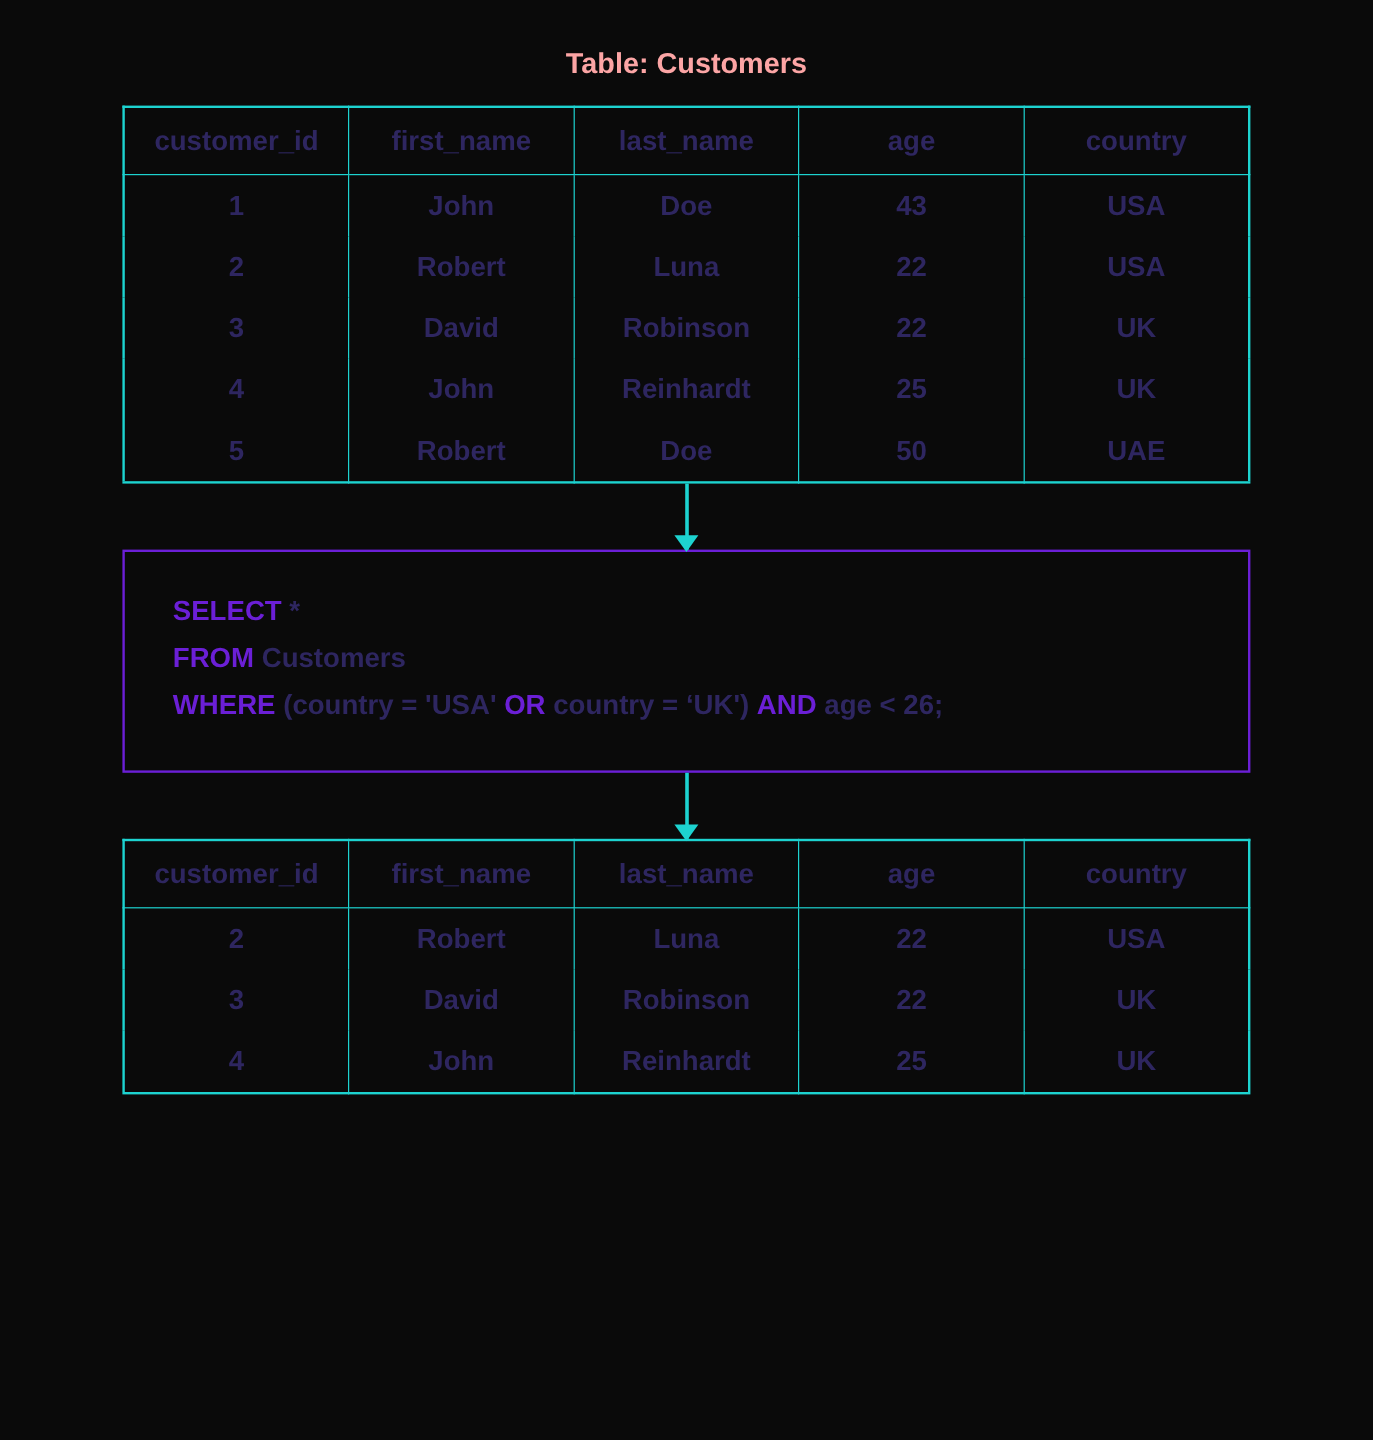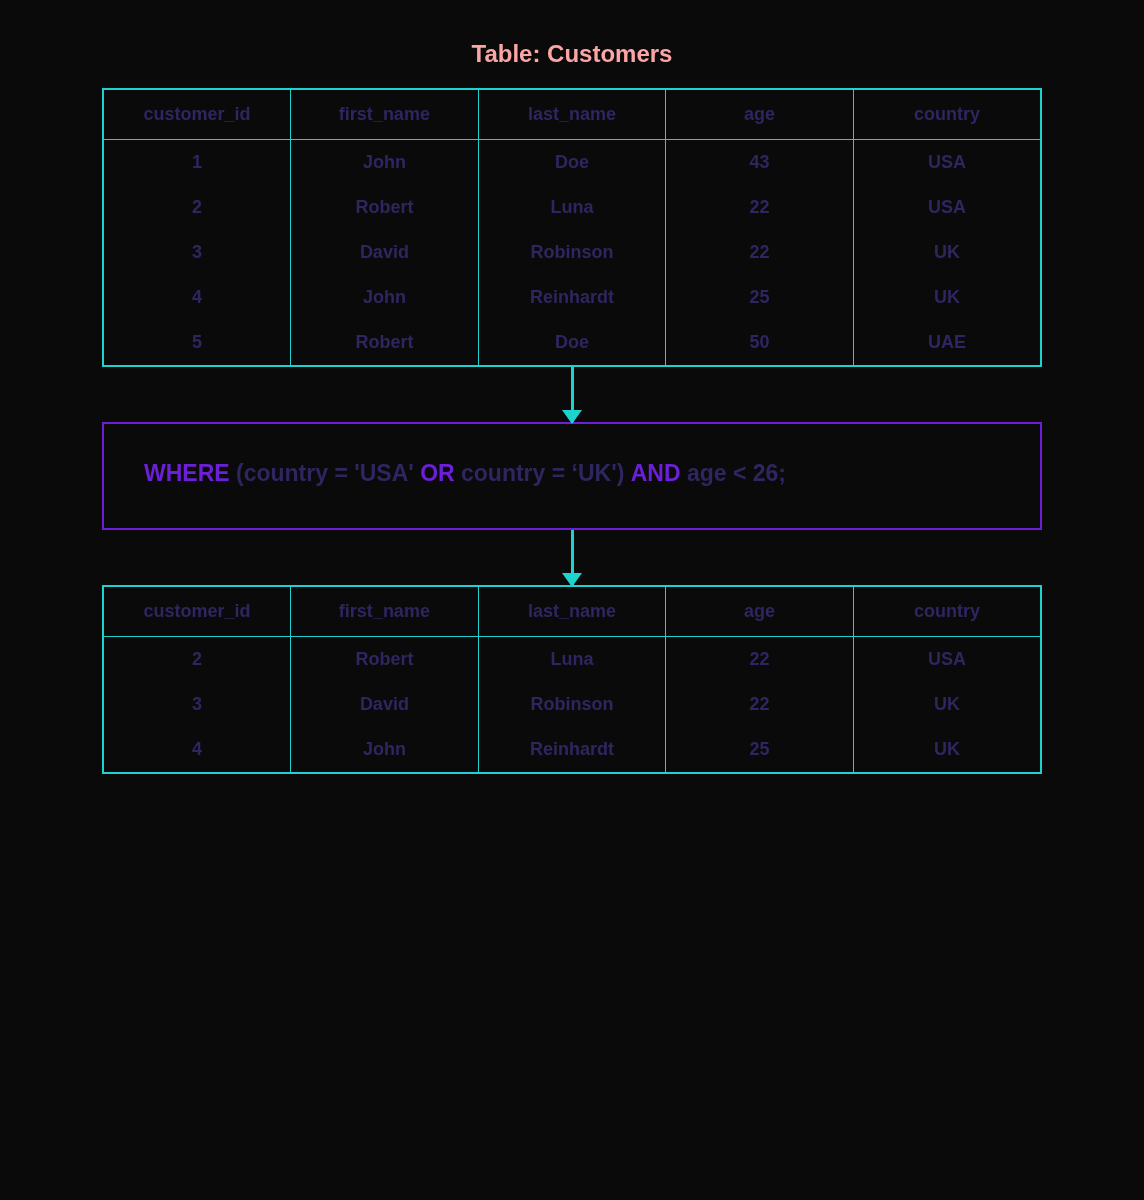--- a/index.html
+++ b/index.html
@@ -22,21 +22,21 @@
     border-collapse: collapse;
     border: 2.5px solid #1dd3d0;
     width: 940px;
   }
   th, td {
     border: 1px solid #1dd3d0;
     text-align: center;
     padding: 12px 8px;
     color: #2e2660;
     font-weight: 600;
-    font-size: 18px;
+    font-size: 23px;
     width: 20%;
   }
   th {
     font-weight: 700;
     padding: 14px 8px;
   }
   tbody tr:not(:first-child) td {
     border-top: none;
   }
   tbody tr td {
@@ -135,20 +135,26 @@
         <td>50</td>
         <td>UAE</td>
       </tr>
     </tbody>
 </table>
 
 <div class="arrow"></div>
 
 <div class="sql-box">
   <div>
+    <span class="kw">SELECT</span><span class="txt"> *</span>
+  </div>
+  <div>
+    <span class="kw">FROM</span><span class="txt"> Customers</span>
+  </div>
+  <div>
     <span class="kw">WHERE</span><span class="txt"> (country = 'USA' </span><span class="kw">OR</span><span class="txt"> country = ‘UK') </span><span class="kw">AND</span><span class="txt"> age &lt; 26;</span>
   </div>
 </div>
 
 <div class="arrow"></div>
 
 <table>
   <thead>
     <tr id="result-head">
         <th>customer_id</th>

